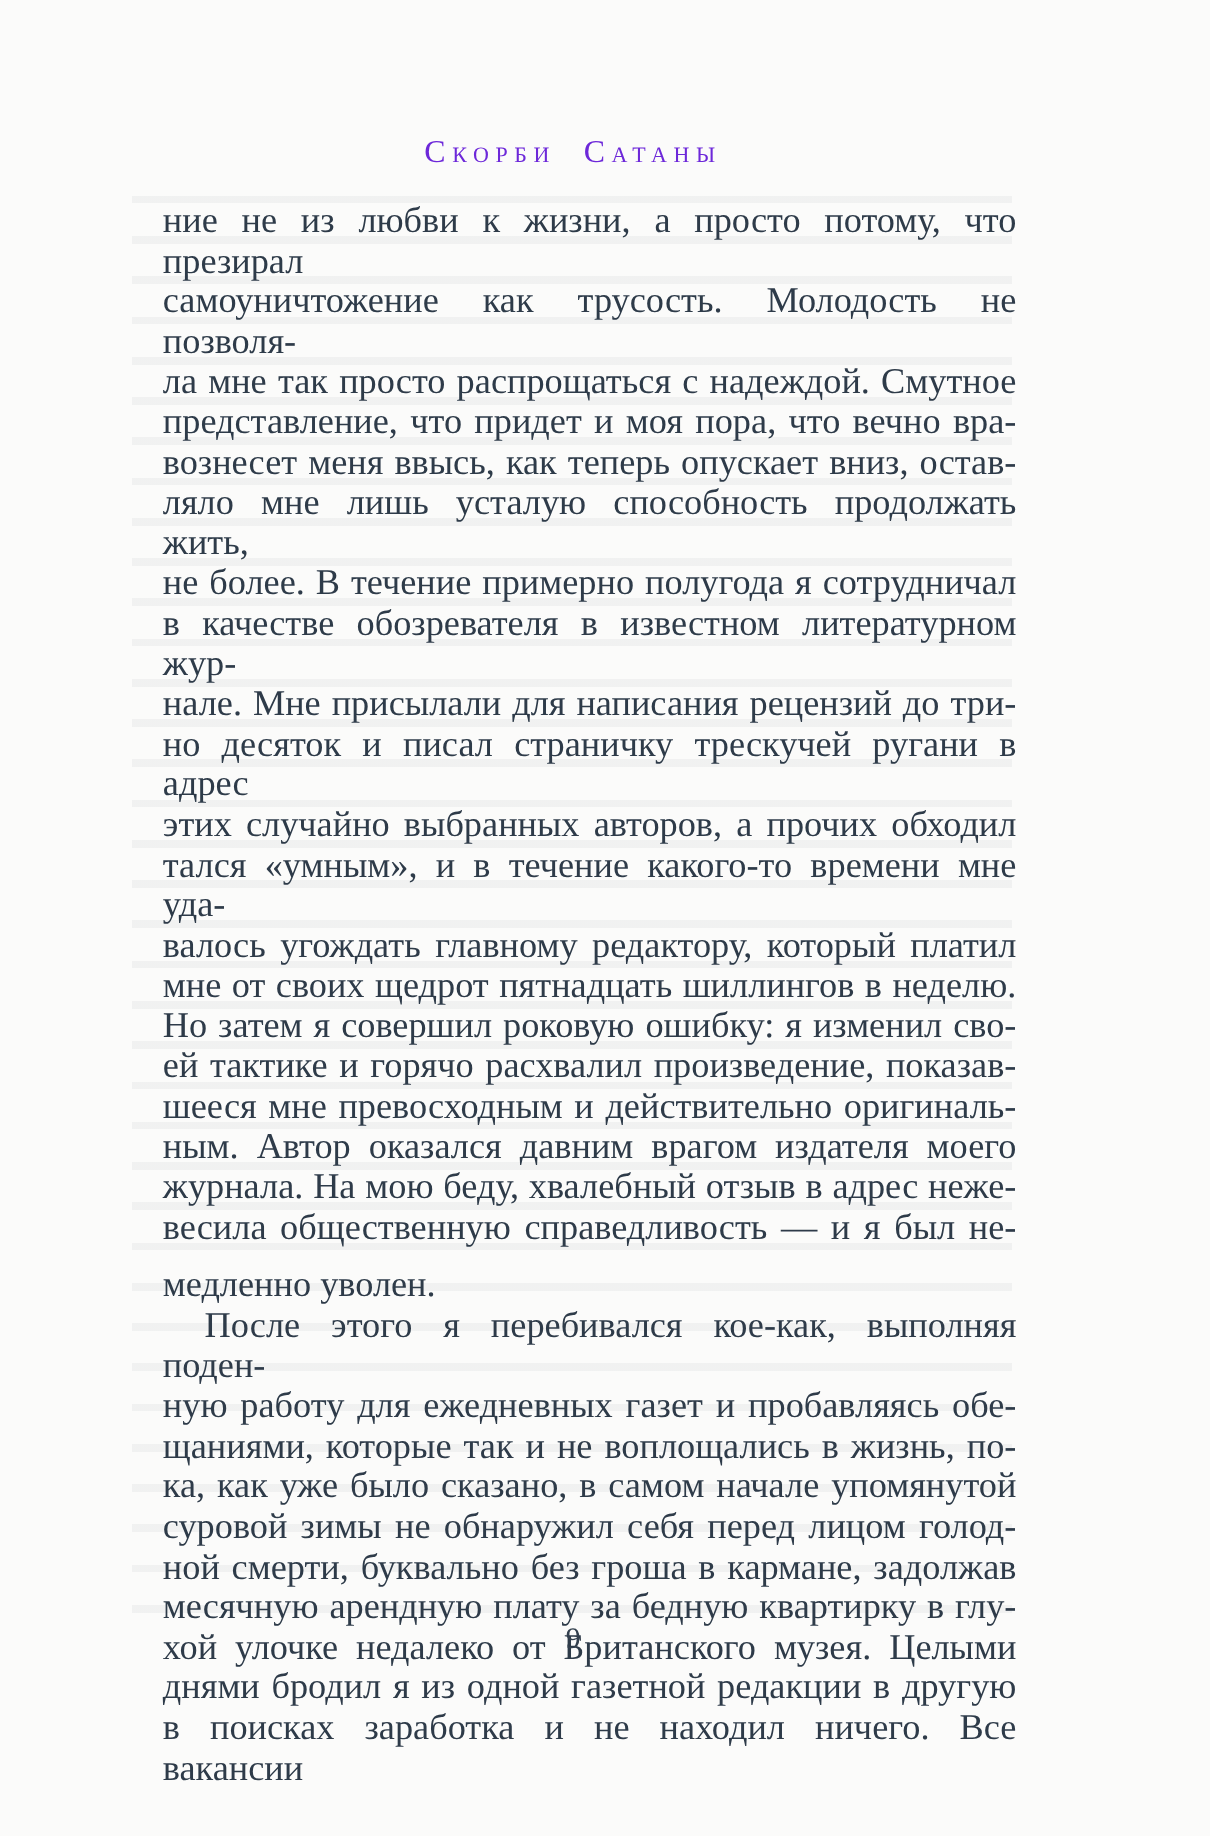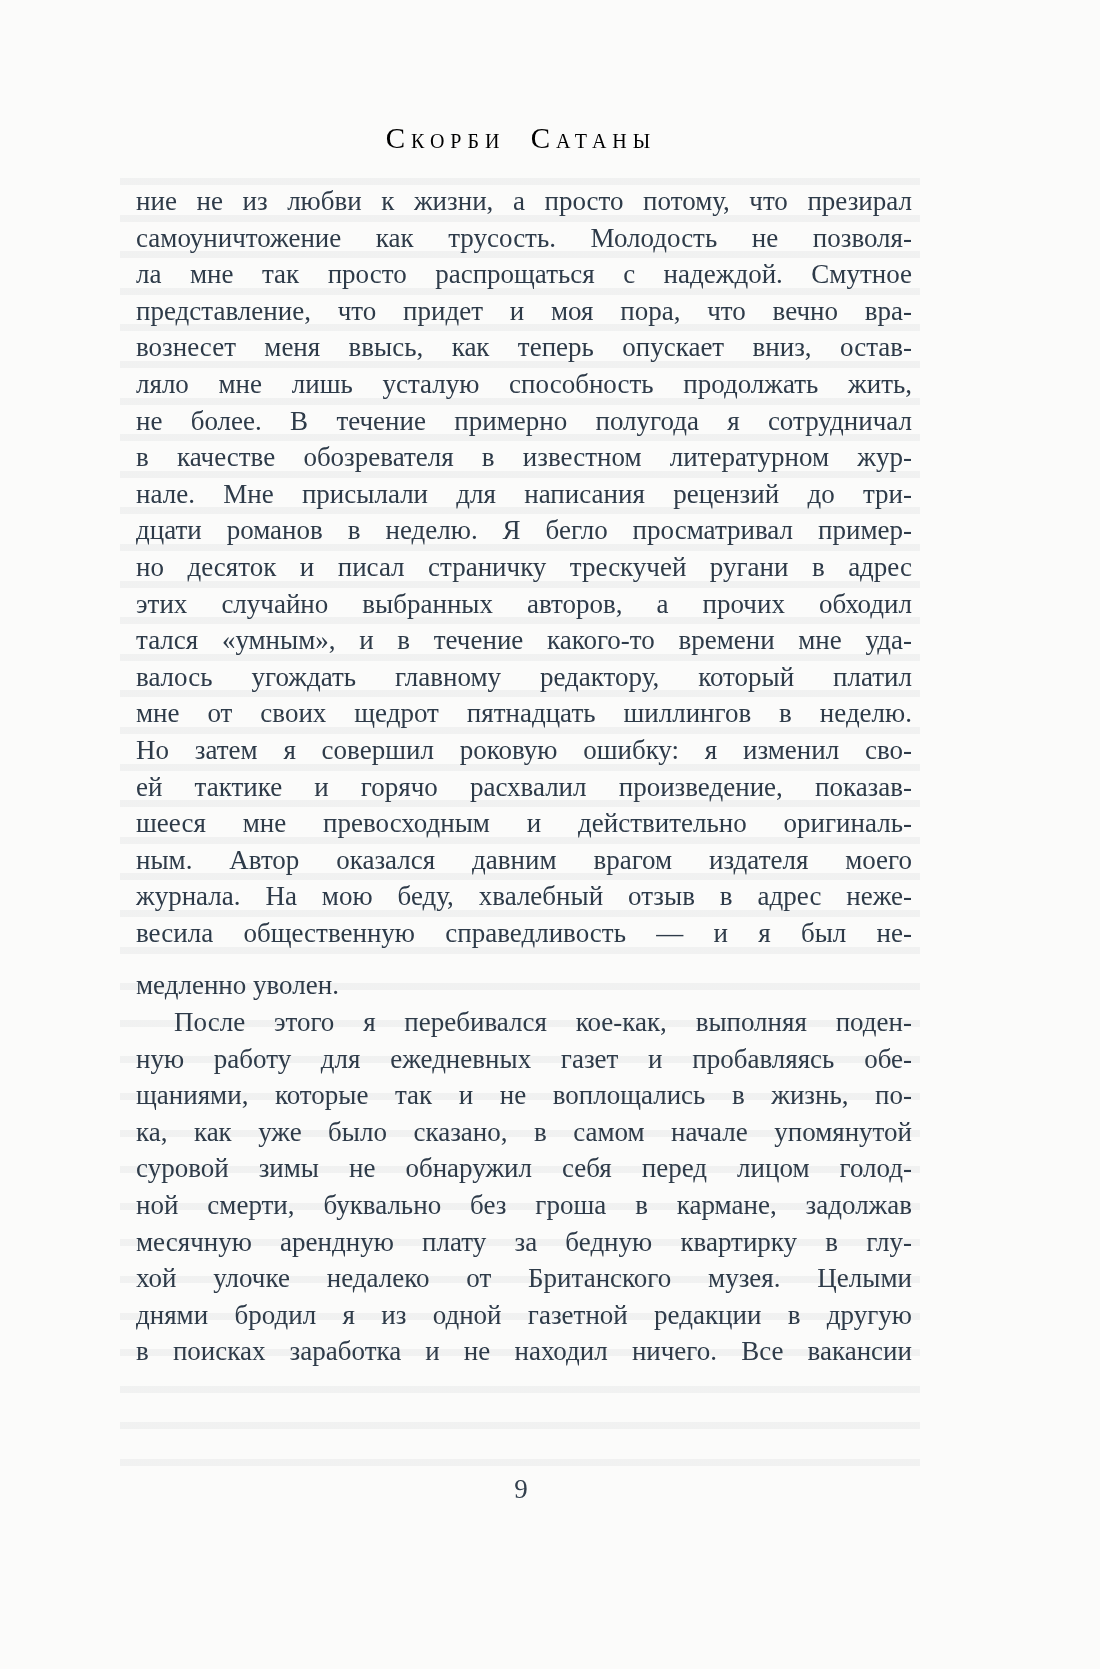--- a/index.html
+++ b/index.html
@@ -35,28 +35,28 @@
   .running-head {
     position: absolute;
     top: 122px;
     left: 133px;
     width: 776px;
     text-align: center;
     font-variant-caps: small-caps;
     font-size: 29px;
     letter-spacing: 6px;
     word-spacing: 12px;
-    color: #000000;
+    color: #6d28d9;
   }
   .body-text {
     position: absolute;
     top: 183px;
-    left: 136px;
+    left: 148px;
     width: 776px;
-    font-size: 27px;
+    font-size: 33px;
     line-height: 36.6px;
   }
   .line {
     text-align: justify;
     text-align-last: justify;
     white-space: normal;
   }
   .line.indent {
     text-indent: 38px;
   }
@@ -83,21 +83,20 @@
   <div class="body-text" id="body-lines">
       <div class="line">ние не из любви к жизни, а просто потому, что презирал</div>
       <div class="line">самоуничтожение как трусость. Молодость не позволя-</div>
       <div class="line">ла мне так просто распрощаться с надеждой. Смутное</div>
       <div class="line">представление, что придет и моя пора, что вечно вра-</div>
       <div class="line">вознесет меня ввысь, как теперь опускает вниз, остав-</div>
       <div class="line">ляло мне лишь усталую способность продолжать жить,</div>
       <div class="line">не более. В течение примерно полугода я сотрудничал</div>
       <div class="line">в качестве обозревателя в известном литературном жур-</div>
       <div class="line">нале. Мне присылали для написания рецензий до три-</div>
-      <div class="line">дцати романов в неделю. Я бегло просматривал пример-</div>
       <div class="line">но десяток и писал страничку трескучей ругани в адрес</div>
       <div class="line">этих случайно выбранных авторов, а прочих обходил</div>
       <div class="line">тался «умным», и в течение какого-то времени мне уда-</div>
       <div class="line">валось угождать главному редактору, который платил</div>
       <div class="line">мне от своих щедрот пятнадцать шиллингов в неделю.</div>
       <div class="line">Но затем я совершил роковую ошибку: я изменил сво-</div>
       <div class="line">ей тактике и горячо расхвалил произведение, показав-</div>
       <div class="line">шееся мне превосходным и действительно оригиналь-</div>
       <div class="line">ным. Автор оказался давним врагом издателя моего</div>
       <div class="line">журнала. На мою беду, хвалебный отзыв в адрес неже-</div>

